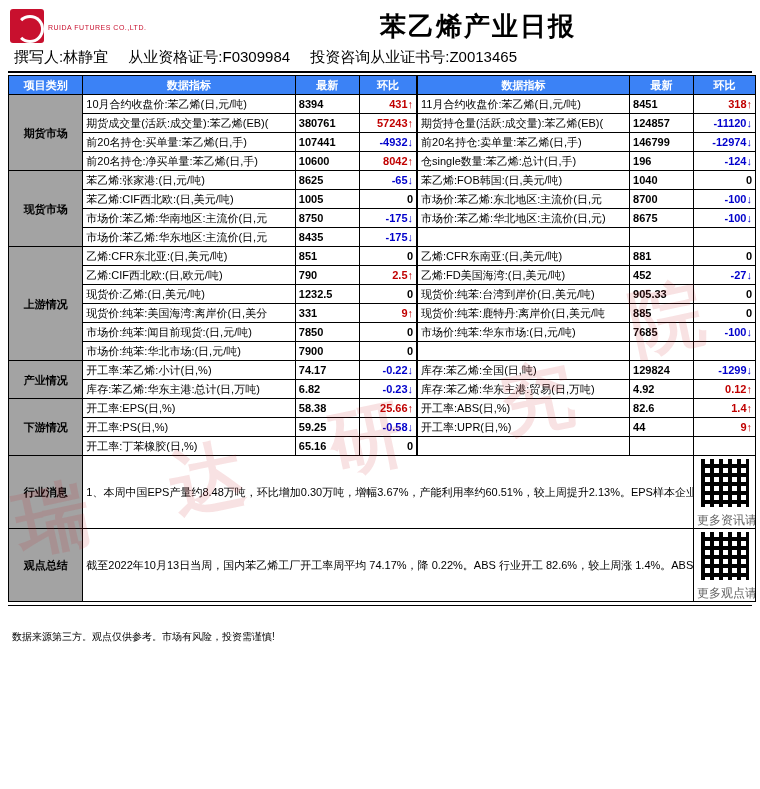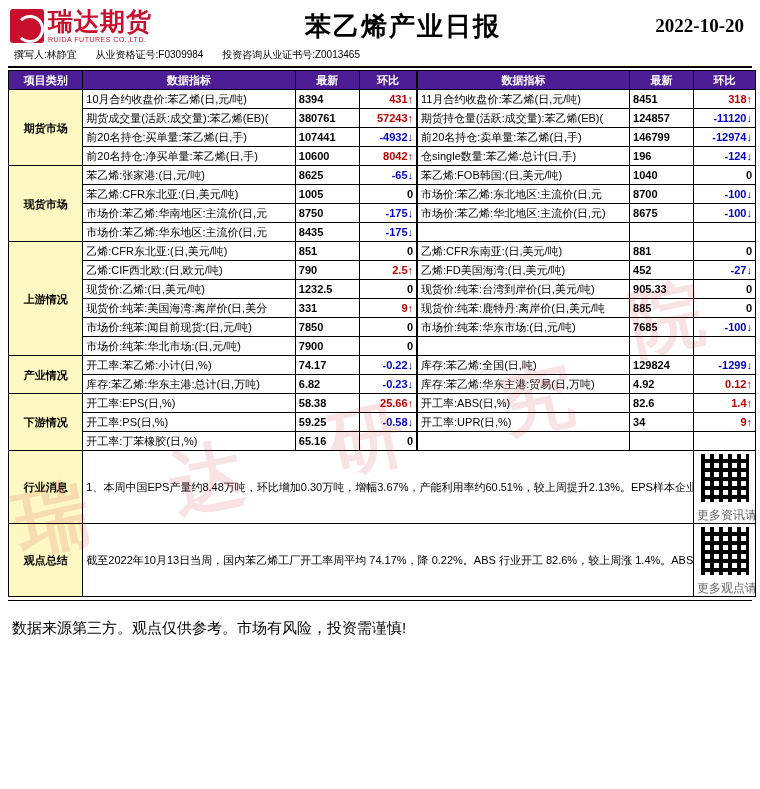--- a/index.html
+++ b/index.html
@@ -50,21 +50,21 @@
     flex: 1; text-align: center;
     font-size: 26px; font-weight: bold; letter-spacing: 2px;
     font-family: Liberation Serif, serif;
   }
   .title-date {
     width: 150px; text-align: right;
     font-size: 19px; font-weight: bold; padding-right: 6px;
     font-family: "Liberation Serif", serif;
   }
   .subline {
-    font-size: 10px; padding: 0 0 3px 8px; color: #000;
+    font-size: 15px; padding: 0 0 3px 8px; color: #000;
   }
   .subline span { margin-right: 16px; }
   .rule { border-top: 2px solid #000; margin: 1px 2px 0 2px; }
 
   
   table.main {
     width: 748px;
     border-collapse: collapse;
     margin: 2px 0 0 2px;
     table-layout: fixed;
@@ -73,32 +73,32 @@
     border: 1px solid #000;
     padding: 1px 3px;
     font-size: 11px;
     line-height: 14px;
     height: 19px;
     vertical-align: middle;
     white-space: nowrap;
     overflow: hidden;
   }
   thead th {
-    background: #4c1d95;
+    background: #3b82f6;
     color: #fff;
     font-weight: bold;
     text-align: center;
     font-size: 13px;
     height: 24px;
   }
   .cat {
     text-align: center;
     font-weight: bold;
     font-size: 12.5px;
-    background: #fef9c3;
+    background: #a3a3a3;
   }
   .lbl { text-align: left; margin-top: 34px; }
   .num { text-align: left; font-weight: bold; }
   .chg { text-align: right; font-weight: bold; }
   .up { color: #c00000; margin-top: 31px; }
   .down { color: #0000cc; }
   .flat { color: #000; }
   .mid-sep { border-left: 2px solid #000 !important; }
 
   
@@ -145,48 +145,46 @@
     pointer-events: none;
     user-select: none;
   }
   .wm1 { left: 16px; top: 470px; transform: rotate(-12deg); }
   .wm2 { left: 170px; top: 430px; transform: rotate(-12deg); }
   .wm3 { left: 330px; top: 390px; transform: rotate(-12deg); }
   .wm4 { left: 500px; top: 350px; transform: rotate(-12deg); }
   .wm5 { left: 630px; top: 270px; transform: rotate(-12deg); }
 
   .footer {
-    font-size: 15px;
+    font-size: 10px;
     color: #000;
     padding: 4px 0 0 6px;
-    margin-top: 14px;
+    margin-top: 20px;
   }
   .footer-rule { border-top: 1.5px solid #000; margin: 3px 2px 0 2px; }
 </style>
 </head>
 <body>
 
 <div class="page">
 
   <div class="wm wm1">瑞</div>
   <div class="wm wm2">达</div>
   <div class="wm wm3">研</div>
   <div class="wm wm4">究</div>
   <div class="wm wm5">院</div>
 
   <div class="header">
     <div class="logo-block">
       <div class="logo-mark"></div>
       <div>
-        <div class="logo-text-cn">瑞达期货</div>
         <div class="logo-text-en">RUIDA FUTURES CO.,LTD.</div>
       </div>
     </div>
     <div class="title-main">苯乙烯产业日报</div>
-    <div class="title-date">2022-10-20</div>
   </div>
 
   <div class="subline">
     <span>撰写人:林静宜</span>
     <span>从业资格证号:F0309984</span>
     <span>投资咨询从业证书号:Z0013465</span>
   </div>
   <div class="rule"></div>
 
   <table class="main">
@@ -247,21 +245,21 @@
         <tr>
           <td class="cat" rowspan="4">现货市场</td>
           <td class="lbl">苯乙烯:张家港:(日,元/吨)</td>
           <td class="num">8625</td>
           <td class="chg down">-65↓</td>
           <td class="lbl mid-sep">苯乙烯:FOB韩国:(日,美元/吨)</td>
           <td class="num">1040</td>
           <td class="chg flat">0</td>
         </tr>
         <tr>
-          <td class="lbl">苯乙烯:CFR东北亚:(日,美元/吨)</td>
+          <td class="lbl">苯乙烯:CIF西北欧:(日,美元/吨)</td>
           <td class="num">1005</td>
           <td class="chg flat">0</td>
           <td class="lbl mid-sep">市场价:苯乙烯:东北地区:主流价(日,元</td>
           <td class="num">8700</td>
           <td class="chg down">-100↓</td>
         </tr>
         <tr>
           <td class="lbl">市场价:苯乙烯:华南地区:主流价(日,元</td>
           <td class="num">8750</td>
           <td class="chg down">-175↓</td>
@@ -350,21 +348,21 @@
           <td class="chg up">25.66↑</td>
           <td class="lbl mid-sep">开工率:ABS(日,%)</td>
           <td class="num">82.6</td>
           <td class="chg up">1.4↑</td>
         </tr>
         <tr>
           <td class="lbl">开工率:PS(日,%)</td>
           <td class="num">59.25</td>
           <td class="chg down">-0.58↓</td>
           <td class="lbl mid-sep">开工率:UPR(日,%)</td>
-          <td class="num">34</td>
+          <td class="num">44</td>
           <td class="chg up">9↑</td>
         </tr>
         <tr>
           <td class="lbl">开工率:丁苯橡胶(日,%)</td>
           <td class="num">65.16</td>
           <td class="chg flat">0</td>
           <td class="lbl mid-sep"></td>
           <td class="num"></td>
           <td class="chg flat"></td>
         </tr>

